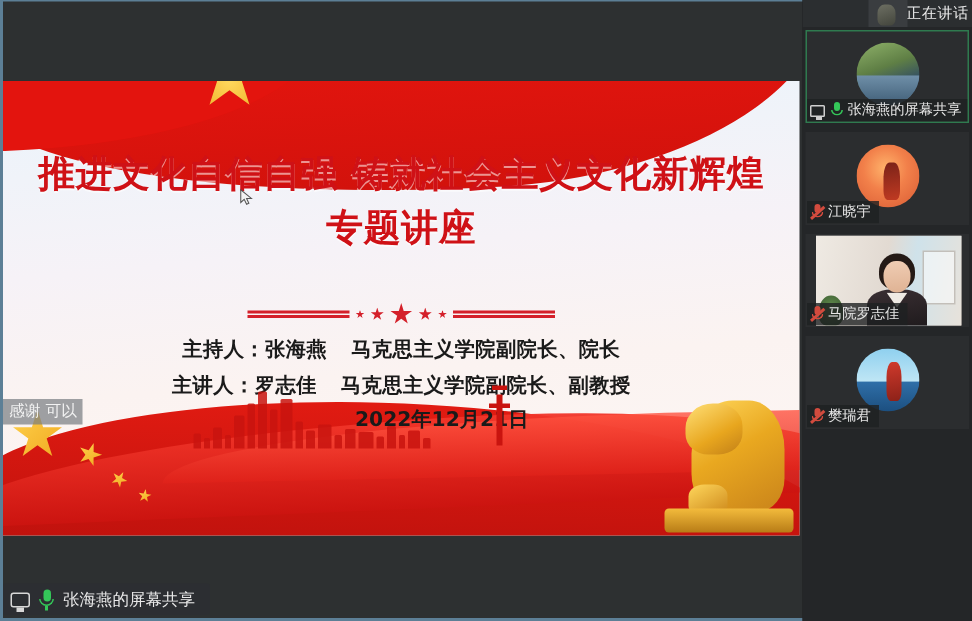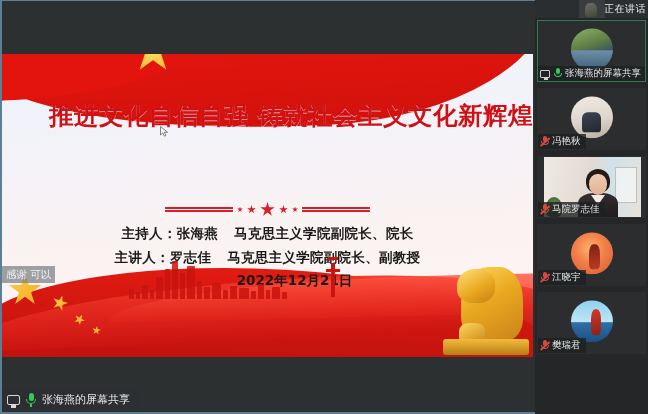--- a/index.html
+++ b/index.html
@@ -58,21 +58,21 @@
   .corner-star {
     position: absolute; left: 128px; top: -26px;
     width: 46px; height: 46px;
     background: radial-gradient(circle at 50% 55%, #ffd95e 0%, #f0b52e 70%, #e0a520 100%);
     clip-path: polygon(50% 0%,61% 35%,98% 35%,68% 57%,79% 91%,50% 70%,21% 91%,32% 57%,2% 35%,39% 35%);
   }
 
   
   .slide-title-wrap {
     position: absolute; left: 0; right: 0; top: 48px;
-    text-align: right; z-index: 6;
+    text-align: center; z-index: 6;
   }
   .slide-title-main {
     font-family: "DejaVu Sans", sans-serif;
     font-size: 24.5px; font-weight: 700; letter-spacing: .5px;
     color: #cf1116;
     line-height: 1.12;
     text-shadow: 0 1px 0 rgba(255,255,255,.55);
   }
   .slide-title-sub {
     font-family: "DejaVu Sans", sans-serif;
@@ -429,20 +429,21 @@
   <div class="share-area">
 
     <div class="slide">
       <div class="wave-gold"></div>
       <div class="wave-red"></div>
       <div class="wave-red2"></div>
       <div class="corner-star"></div>
 
       <div class="slide-title-wrap">
         <div class="slide-title-main">推进文化自信自强 铸就社会主义文化新辉煌</div>
+        <div class="slide-title-sub">专题讲座</div>
       </div>
 
       <div class="divider">
         <span class="bar"></span>
         <span class="st s"></span>
         <span class="st m"></span>
         <span class="st l"></span>
         <span class="st m"></span>
         <span class="st s"></span>
         <span class="bar"></span>
@@ -544,28 +545,28 @@
             <span class="mini-monitor"></span>
             <span class="mini-mic">
               <span class="cap"></span>
               <span class="arc"></span>
             </span>
             <span class="nm">张海燕的屏幕共享</span>
           </div>
         </div>
         <div class="tile">
           <div class="avatar">
-            <div class="av-in av-room"></div>
+            <div class="av-in av-sunset"></div>
           </div>
           <div class="namestrip">
             <span class="mini-mic muted">
               <span class="cap"></span>
               <span class="arc"></span>
             </span>
-            <span class="nm">冯艳秋</span>
+            <span class="nm">江晓宇</span>
           </div>
         </div>
         <div class="tile video">
           <div class="videofeed">
             <span class="vf-wall"></span>
             <span class="vf-shelf"></span>
             <span class="vf-plant"></span>
             <span class="vf-person">
               <span class="body"></span>
               <span class="collar"></span>
@@ -576,32 +577,20 @@
           <div class="namestrip">
             <span class="mini-mic muted">
               <span class="cap"></span>
               <span class="arc"></span>
             </span>
             <span class="nm">马院罗志佳</span>
           </div>
         </div>
         <div class="tile">
           <div class="avatar">
-            <div class="av-in av-sunset"></div>
-          </div>
-          <div class="namestrip">
-            <span class="mini-mic muted">
-              <span class="cap"></span>
-              <span class="arc"></span>
-            </span>
-            <span class="nm">江晓宇</span>
-          </div>
-        </div>
-        <div class="tile">
-          <div class="avatar">
             <div class="av-in av-beach"></div>
           </div>
           <div class="namestrip">
             <span class="mini-mic muted">
               <span class="cap"></span>
               <span class="arc"></span>
             </span>
             <span class="nm">樊瑞君</span>
           </div>
         </div>

